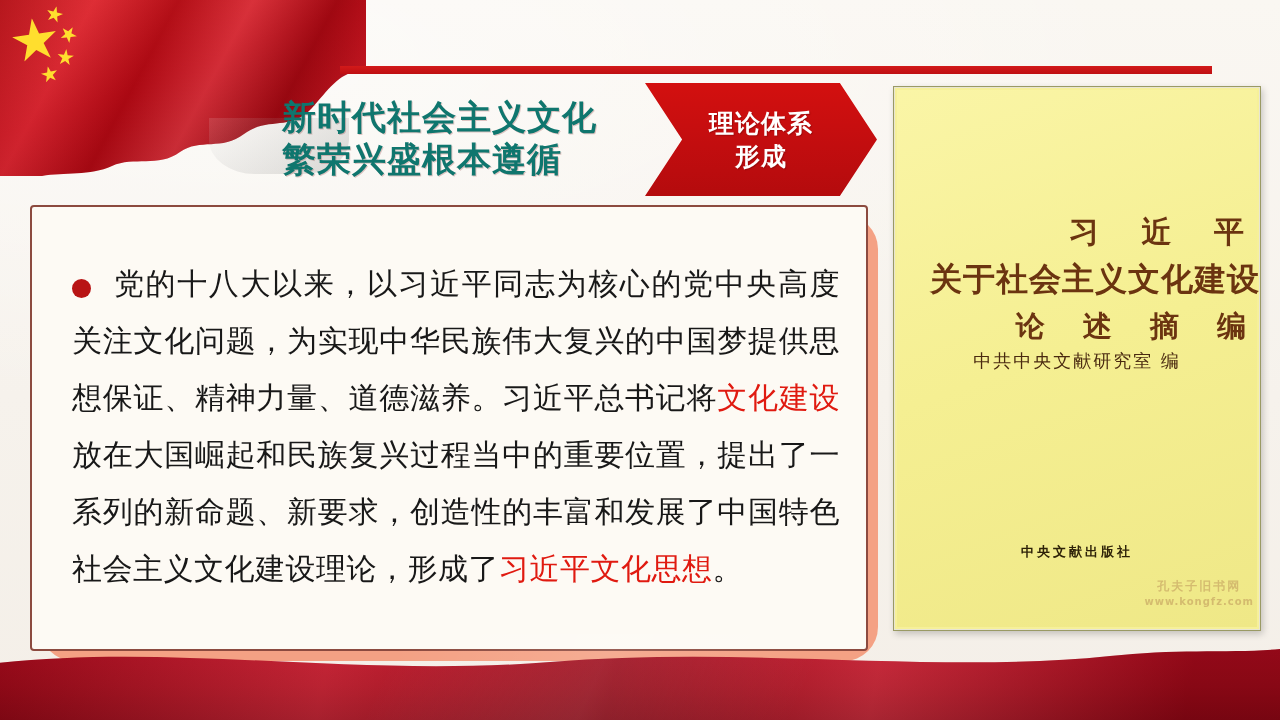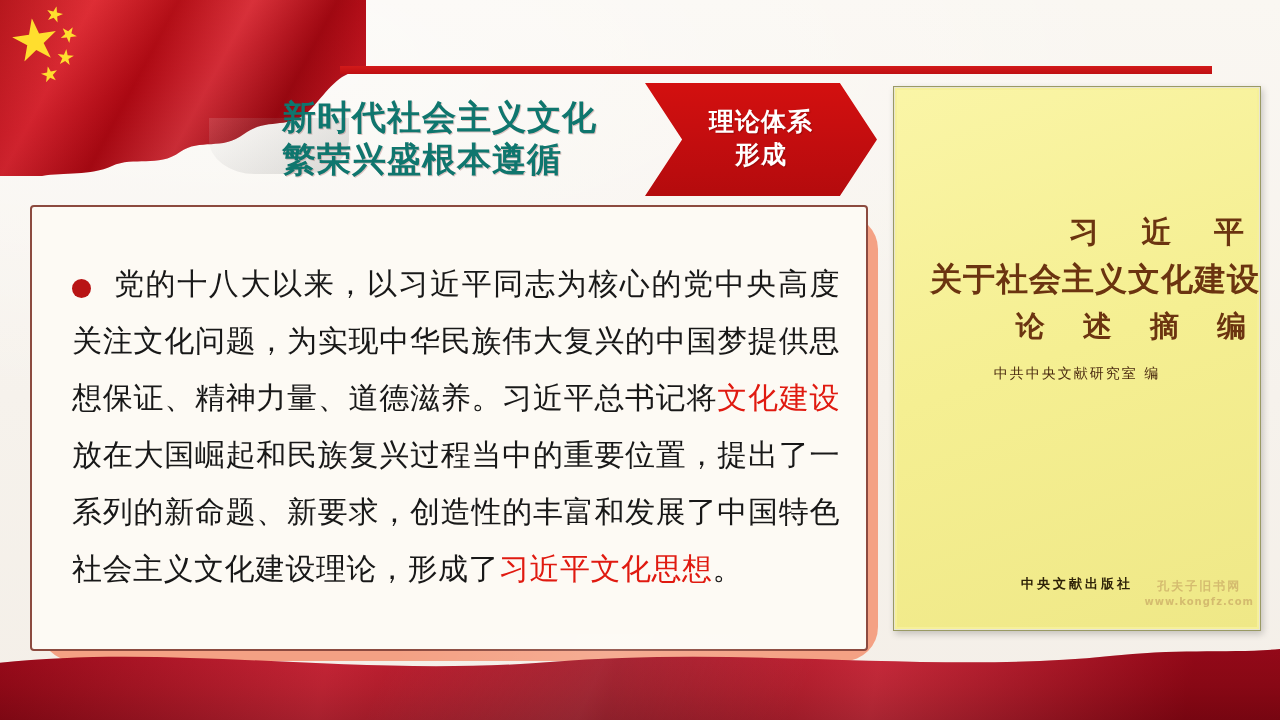--- a/index.html
+++ b/index.html
@@ -101,21 +101,21 @@
     width: 232px;
     height: 113px;
     background: linear-gradient(180deg, #d3100f 0%, #c20d0f 55%, #b40b0d 100%);
     -webkit-clip-path: polygon(0 0, 84% 0, 100% 50%, 84% 100%, 0 100%, 16% 50%);
     clip-path: polygon(0 0, 84% 0, 100% 50%, 84% 100%, 0 100%, 16% 50%);
     display: flex;
     flex-direction: column;
     align-items: center;
     justify-content: center;
     color: #ffffff;
-    font-family: Liberation Mono, monospace;
+    font-family: Liberation Serif, serif;
     font-weight: bold;
     font-size: 25px;
     line-height: 33px;
     letter-spacing: 1px;
     text-shadow: 1px 1px 1px rgba(90,0,0,.35);
   }
 
   
   .card-shadow {
     position: absolute;
@@ -205,31 +205,31 @@
     display: block;
     font-size: 29px;
     letter-spacing: 14px;
     text-indent: 14px;
     line-height: 46px;
     margin-left: 28px;
   }
   .book-editor {
     position: absolute;
     left: 0; right: 0;
-    top: 278px;
+    top: 262px;
     text-align: center;
     color: #4a2a10;
     font-family: "DejaVu Serif", "Liberation Serif", serif;
-    font-size: 14px;
+    font-size: 18px;
     letter-spacing: 2px;
   }
   .book-publisher {
     position: absolute;
     left: 0; right: 0;
-    bottom: 37px;
+    bottom: 69px;
     text-align: center;
     color: #2e2208;
     font-family: "DejaVu Serif", "Liberation Serif", serif;
     font-weight: bold;
     font-size: 13px;
     letter-spacing: 3px;
   }
   .watermark {
     position: absolute;
     right: 6px;

